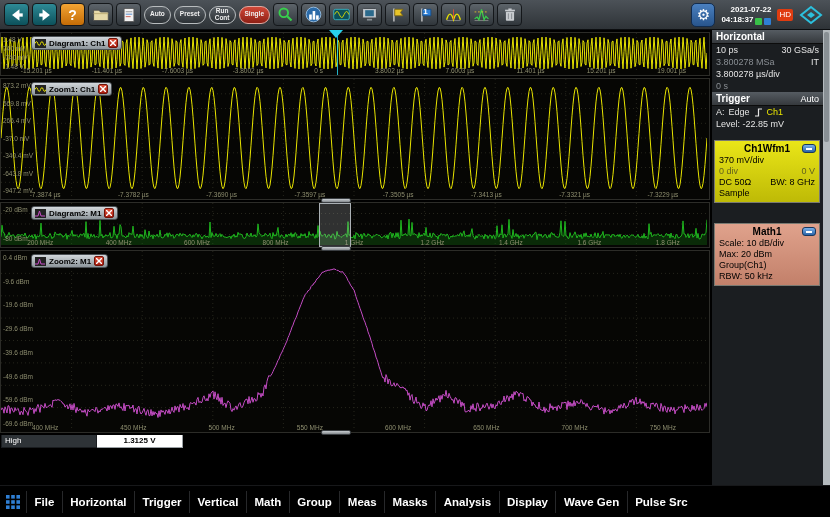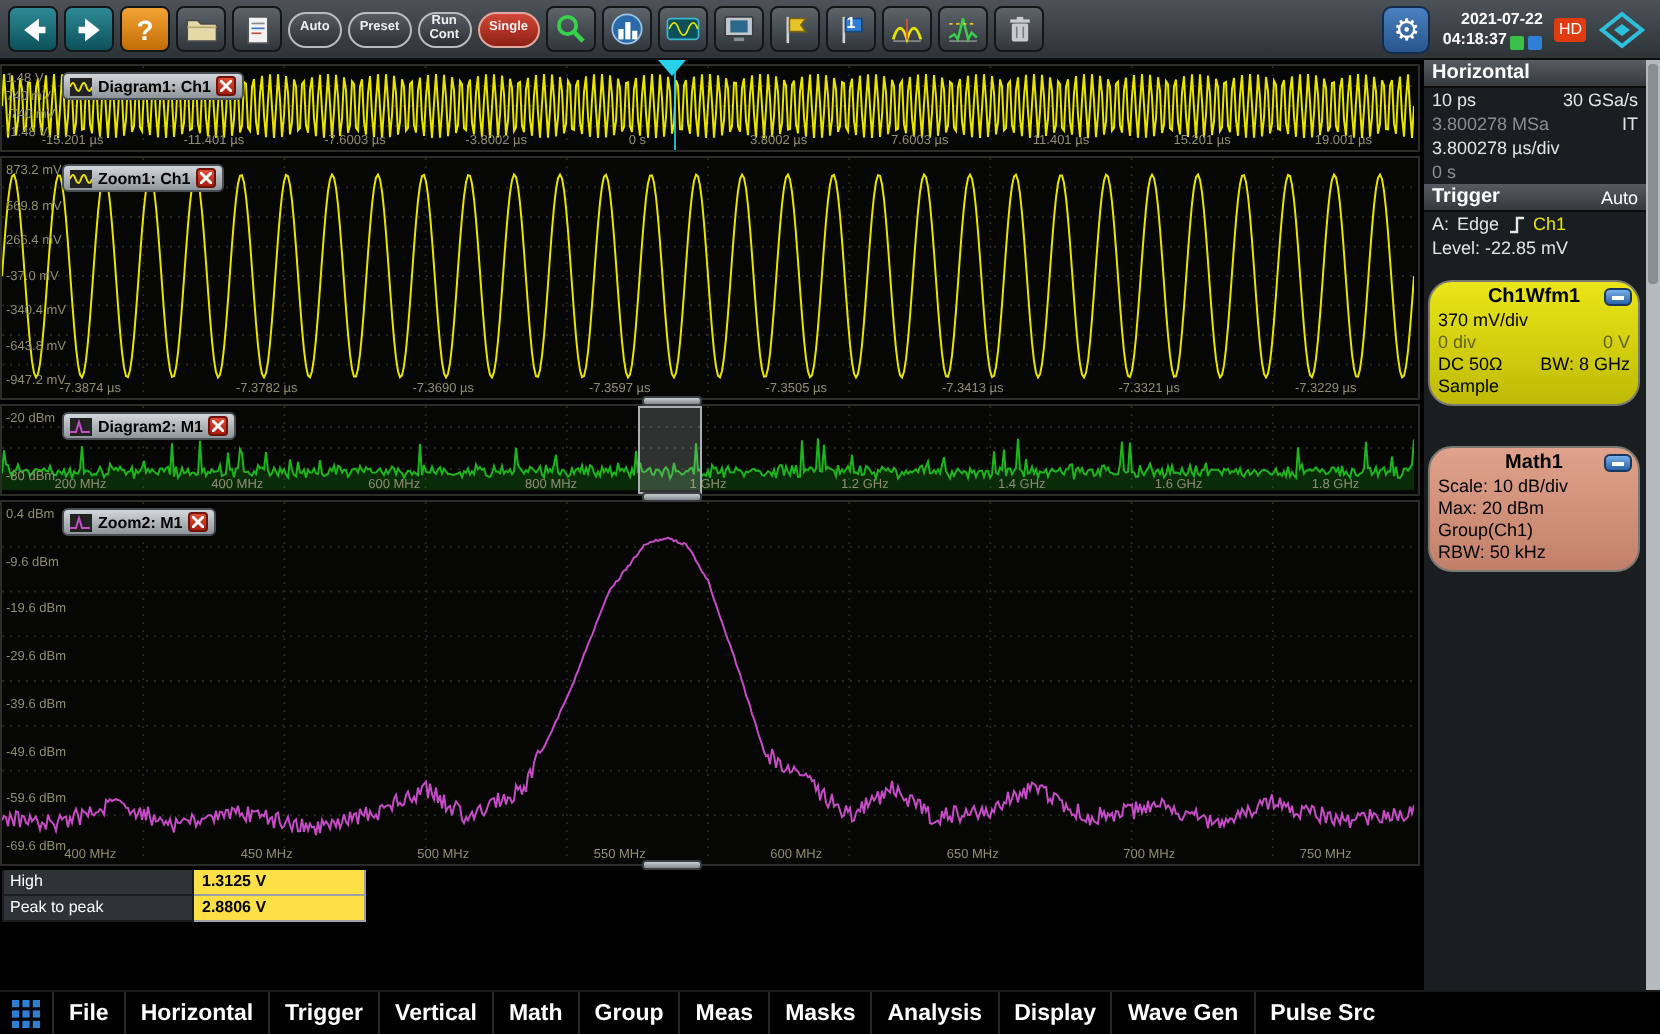--- a/index.html
+++ b/index.html
@@ -37,44 +37,44 @@
 .trig-marker{position:absolute;left:329px;top:0;width:0;height:0;border-left:7px solid transparent;border-right:7px solid transparent;border-top:8px solid #28d2eb;z-index:6}
 .zoomrect{position:absolute;left:318px;top:0;bottom:0;width:32px;background:rgba(200,205,210,.22);border:1px solid #aab0b4;z-index:4}
 .splitter{position:absolute;left:321px;width:30px;height:5px;background:linear-gradient(#c8cdd1,#84898d);border:1px solid #3a3e42;border-radius:2px;z-index:7}
 
 
 #meas{position:absolute;left:1px;top:405px;width:182px;font-size:8px;z-index:6}
 .meas-head{display:flex;align-items:center;gap:3px;background:linear-gradient(#4a5056,#33383c);color:#fff;font-weight:bold;height:13px;padding:0 3px;border:1px solid #202428}
 .meas-ic{width:8px;height:8px;background:#e8e400;border:1px solid #555;border-radius:1px}
 .mrow{display:flex;height:13px}
 .mlabel{width:96px;background:#2e3337;color:#fff;padding:1px 3px;border:1px solid #1a1d20;border-top:none}
-.mval{width:86px;background:#fde047;color:#000;font-weight:bold;text-align:left;padding:1px 4px;border:1px solid #9aa0a4;border-top:none;border-left:none}
+.mval{width:86px;background:#ffffff;color:#000;font-weight:bold;text-align:center;padding:1px 4px;border:1px solid #9aa0a4;border-top:none;border-left:none}
 
 
 #sidebar{position:absolute;left:712px;top:30px;width:118px;height:465px;background:#101214}
 .sb-inner{position:absolute;left:0;top:0;width:111px;height:465px;background:#1b1e21}
 .scrollbar{position:absolute;right:0;top:0;width:7px;height:465px;background:#b4babe}
 .scroll-thumb{position:absolute;left:1px;top:2px;width:5px;height:110px;background:#888f94;border-radius:2px}
 .shead{display:flex;justify-content:space-between;align-items:center;padding:1px 4px;background:linear-gradient(#565c62,#35393d);color:#fff;font-size:10px;font-weight:bold;border-bottom:1px solid #0c0c0c}
 .srow{display:flex;justify-content:space-between;align-items:flex-end;padding:0 4px;font-size:9px;line-height:12px;color:#e4e4e4;white-space:nowrap}
 .dim{color:#898e93}
 .ch1col{color:#e8e400}
 .trig-src{display:flex;align-items:center;gap:4px}
-.card{margin:10px 3px 0 2px;border-radius:12px;border:1px solid #7a7a72;padding:2px 4px 3px;font-size:9px;color:#000;position:relative}
+.card{margin:10px 3px 0 2px;border-radius:0;border:1px solid #7a7a72;padding:2px 4px 3px;font-size:9px;color:#000;position:relative}
 .card .t{font-weight:bold;font-size:10px;text-align:center;line-height:12px}
 .card .r{display:flex;justify-content:space-between;line-height:11px;white-space:nowrap}
 .card .l{line-height:11px;white-space:nowrap}
 .ch1card{background:linear-gradient(#eae618,#beba06)}
 .mathcard{margin-top:20px;background:linear-gradient(#e0a28c,#c2806a)}
 .cdim{color:#62621e}
 .minbtn{position:absolute;right:3px;top:3px;width:14px;height:9px;background:linear-gradient(#7ab0e8,#2a64a8);border:1px solid #17375e;border-radius:3px}
 .minbtn::after{content:"";position:absolute;left:3px;right:3px;top:3px;height:2px;background:#fff}
 
 
-#menu{position:absolute;left:0;bottom:0;width:830px;height:22px;background:#000;border-top:1px solid #17181a;display:flex;align-items:center;z-index:30}
+#menu{position:absolute;left:0;bottom:0;width:830px;height:32px;background:#000;border-top:1px solid #17181a;display:flex;align-items:center;z-index:30}
 .apps{width:26px;height:22px;display:flex;align-items:center;justify-content:center}
 .mitem{height:22px;display:flex;align-items:center;padding:0 7.5px;color:#fff;font-size:11.5px;font-weight:bold;border-left:1px solid #27282a;white-space:nowrap}
 </style>
 </head>
 <body>
 
 <div class="toolbar">
   <div class="tbtn nav">
     <svg width="18" height="18" viewBox="0 0 22 22">
         <path d="M14 4 L5 11 L14 18 Z" fill="#fff"></path>
@@ -397,24 +397,20 @@
   <div class="trig-marker"></div>
   <div class="splitter" style="top:168px"></div>
   <div class="splitter" style="top:216px"></div>
   <div class="splitter" style="top:400px"></div>
 
   <div id="meas">
     <div class="mrow">
       <span class="mlabel">High</span>
       <span class="mval">1.3125 V</span>
     </div>
-    <div class="mrow">
-      <span class="mlabel">Peak to peak</span>
-      <span class="mval">2.8806 V</span>
-    </div>
   </div>
 </div>
 
 <div id="sidebar">
   <div class="sb-inner">
 
     <div class="shead">
       <span>Horizontal</span>
     </div>
     <div class="srow">

